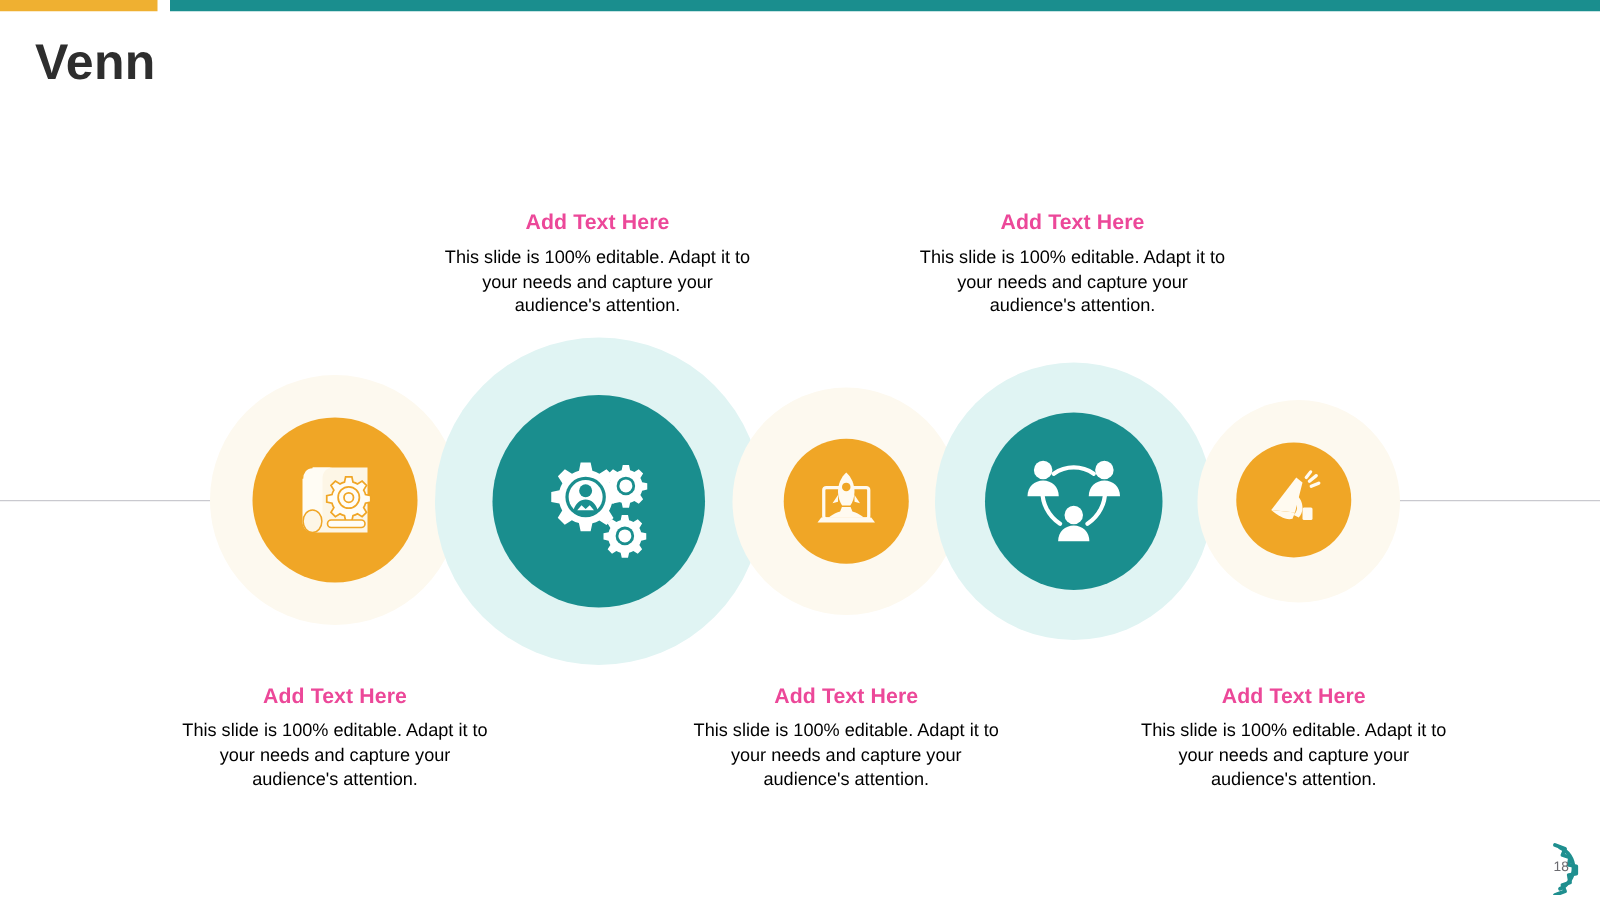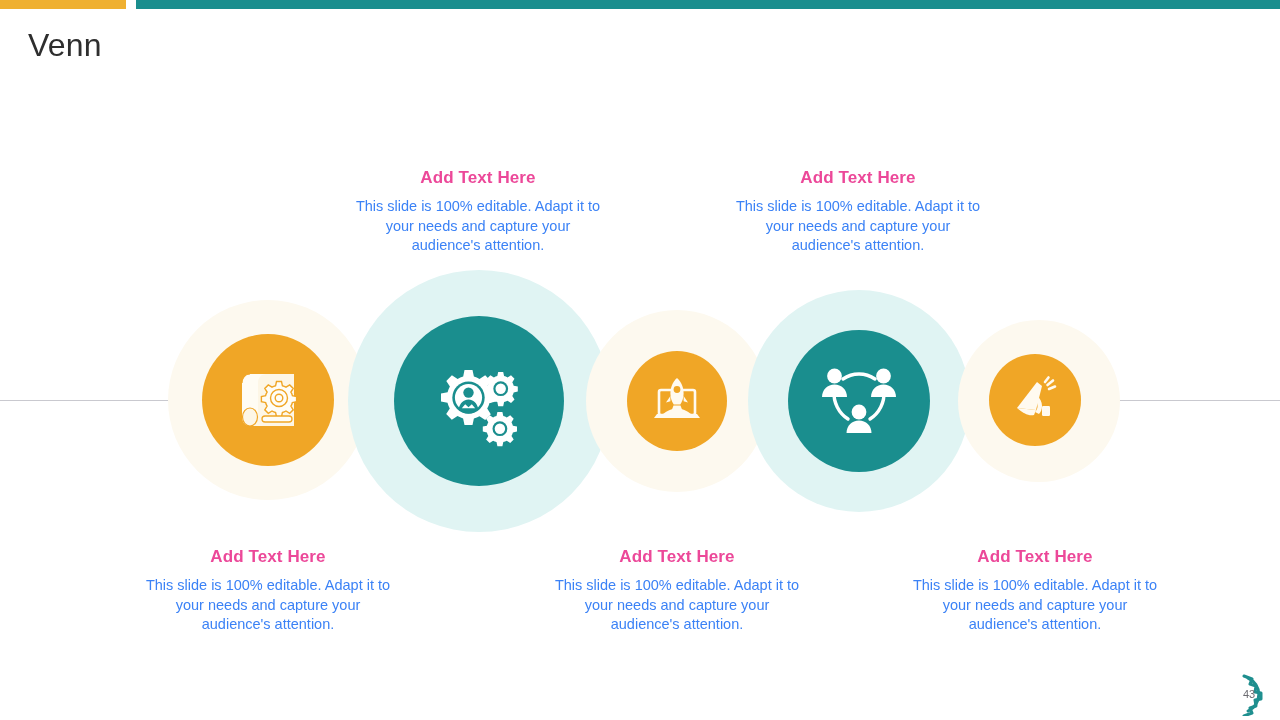--- a/index.html
+++ b/index.html
@@ -18,21 +18,21 @@
     background:#efb031;
   }
   .topbar .seg-teal {
     position:absolute; left:136px; top:0; width:1144px; height:9px;
     background:#1a8e8e;
   }
 
   
   .page-title {
     position:absolute; left:28px; top:28px;
-    font-size:32px; font-weight:400; color:#2e2e2e;
+    font-size:40px; font-weight:700; color:#2e2e2e;
     letter-spacing:0.2px; line-height:1.1;text-align:center;
   }
 
   
   .divider {
     position:absolute; left:0; top:400px; width:1280px; height:1px;
     background:#c9c9cf;
   }
 
   
@@ -51,21 +51,21 @@
 
   .bubble svg { display:block; }
 
   
   .txt { position:absolute; text-align:center; }
   .txt .hd {
     font-size:17px; font-weight:bold; color:#ec4899;
     letter-spacing:0.1px; margin-bottom:9px;
   }
   .txt .bd {
-    font-size:14.5px; color:#3b82f6; line-height:1.36;
+    font-size:14.5px; color:#000000; line-height:1.36;
   }
 
   
   .pagebadge {
     position:absolute; right:4px; bottom:2px; width:44px; height:46px;
   }
   .pagebadge .num {
     position:absolute; left:5px; top:16px; width:24px; text-align:center;
     font-size:11px; color:#6b6b70;
   }
@@ -215,14 +215,14 @@
   <div class="bd">This slide is 100% editable. Adapt it to your needs and capture your audience's attention.</div>
 </div>
 
 <div class="pagebadge">
   <span>
     <svg width="34" height="44" viewBox="0 0 34 44" fill="none">
       <path d="M2 4 L10 7 L8 12 L14 14 L13 20 L19 21 L19 27 L13 28 L14 34 L8 36 L10 41 L2 44" stroke="#1f8f8f" stroke-width="3" fill="none" stroke-linejoin="round" stroke-linecap="round"></path>
       <path d="M6 6 a18 18 0 0 1 0 33" stroke="#1f8f8f" stroke-width="3" fill="none" stroke-linecap="round"></path>
     </svg>
   </span>
-  <span class="num">43</span>
+  <span class="num">18</span>
 </div>
 
 </body></html>

